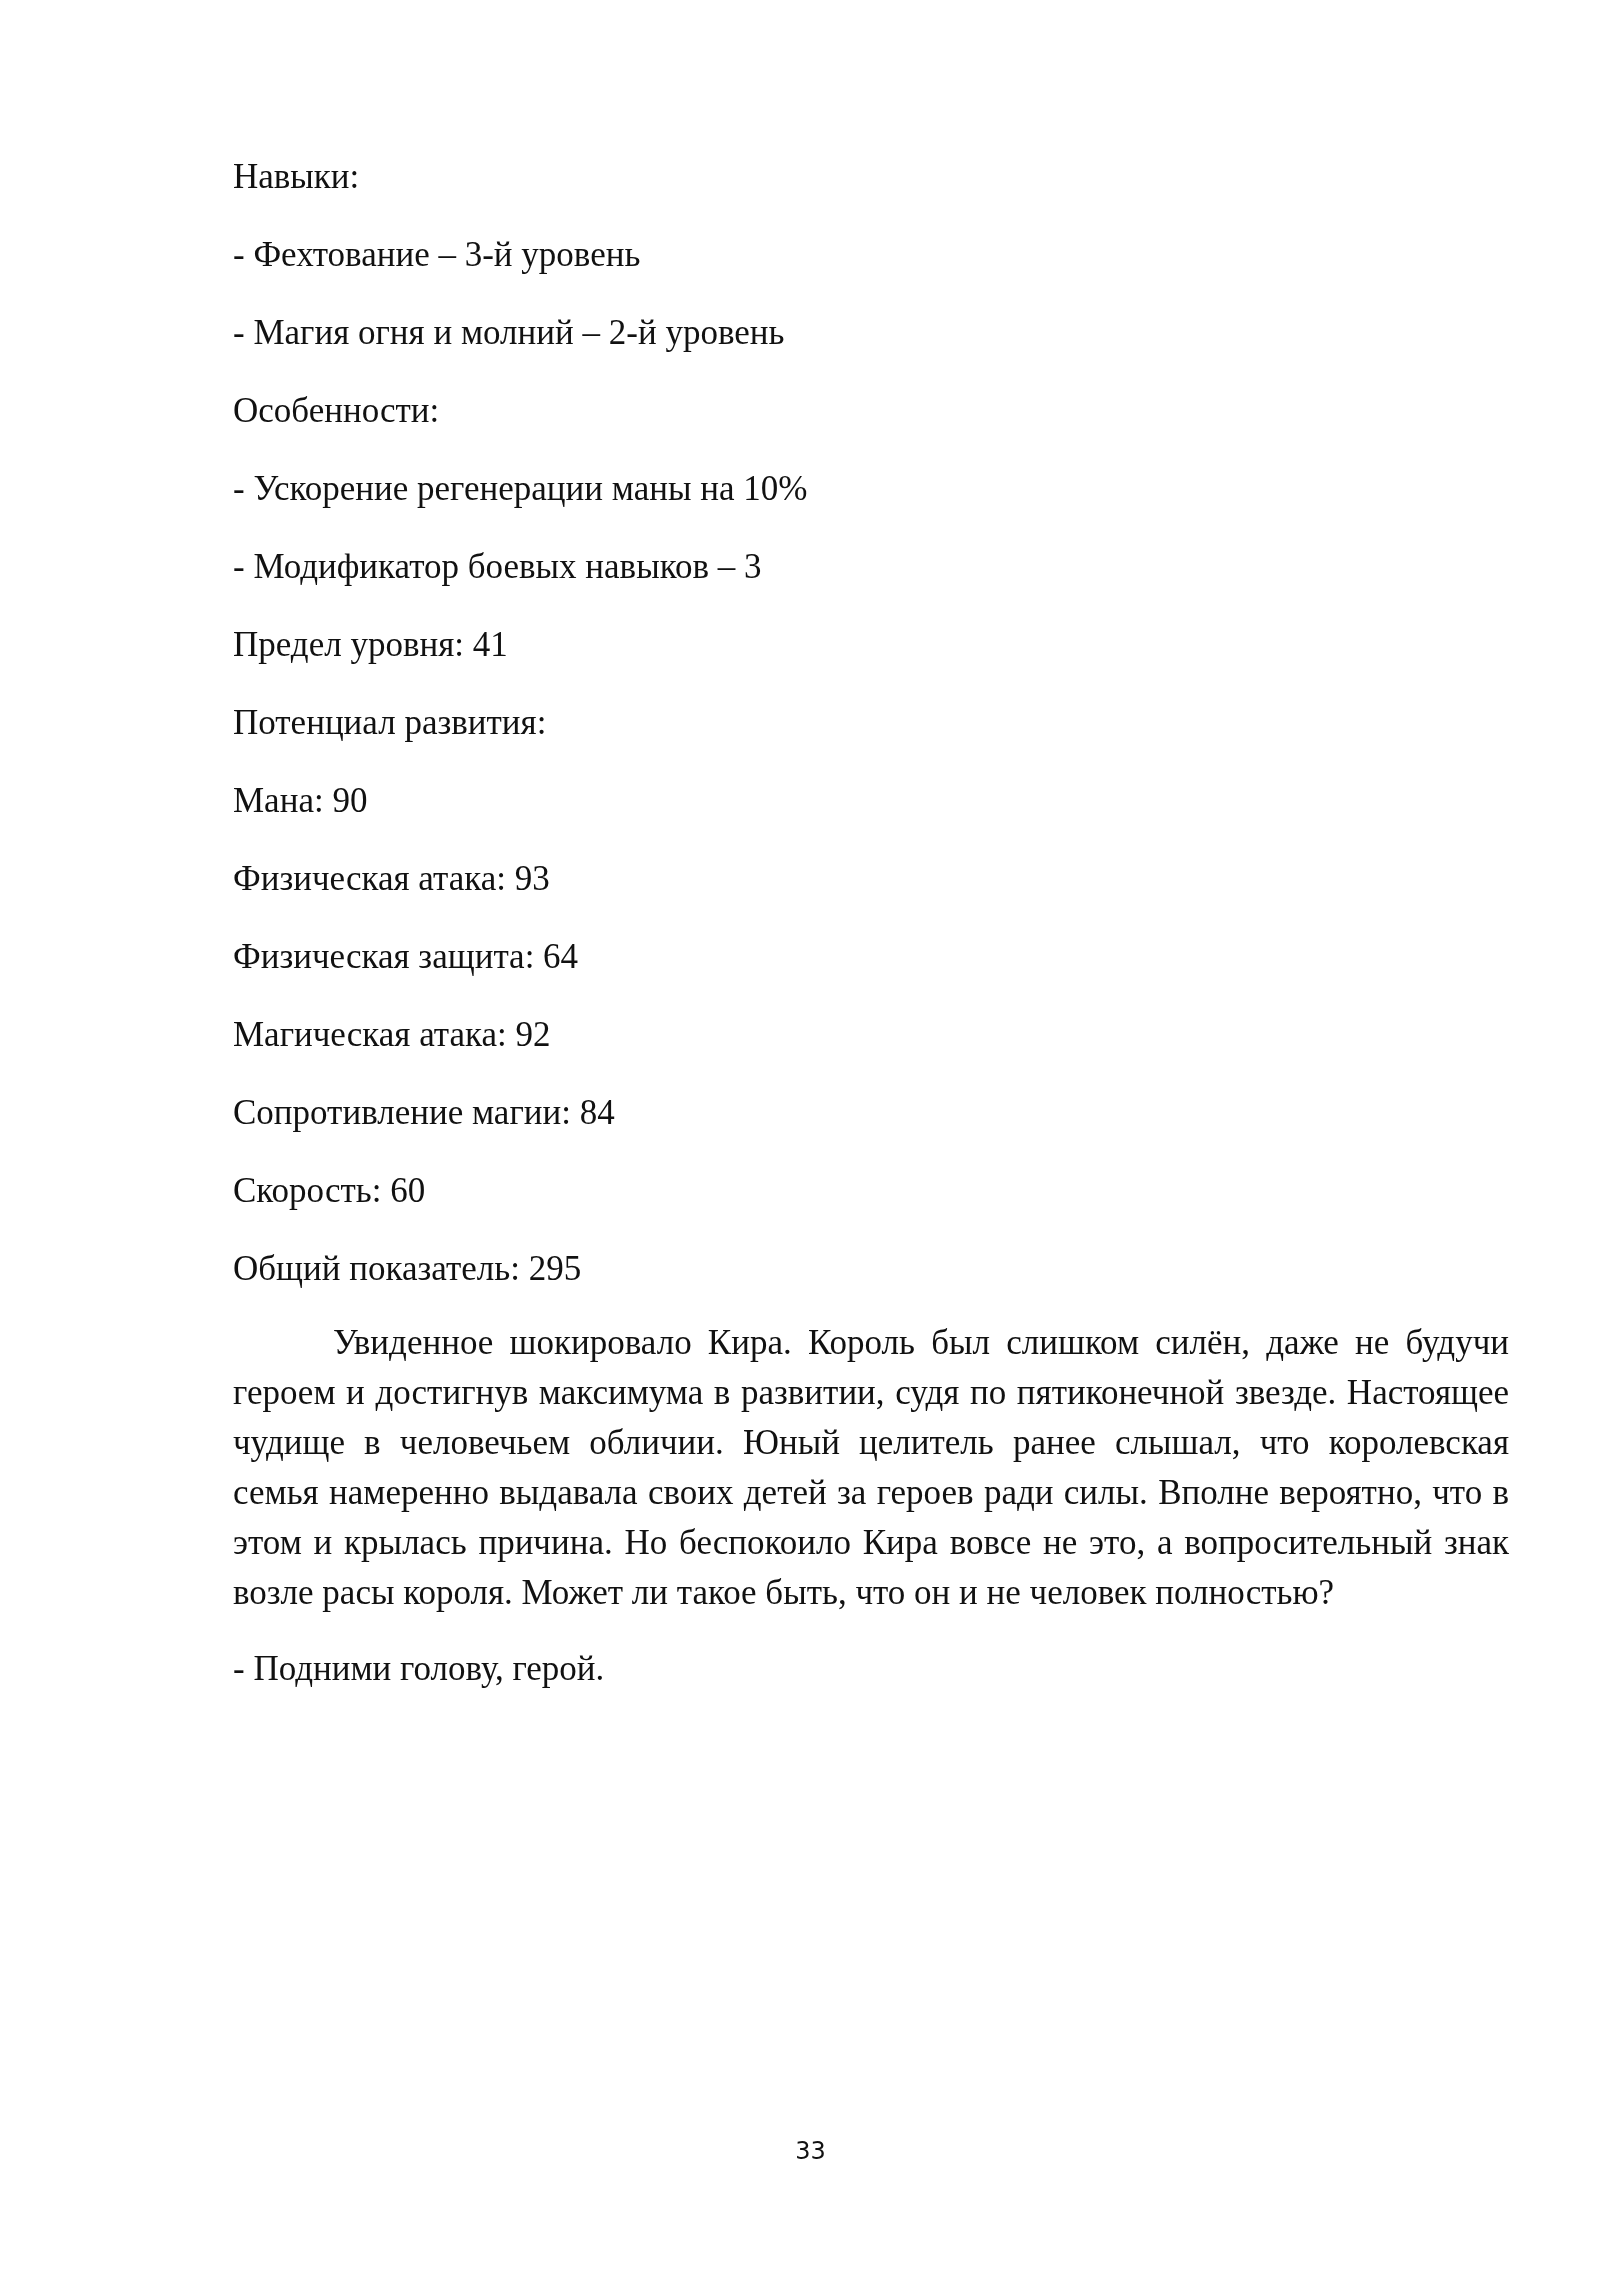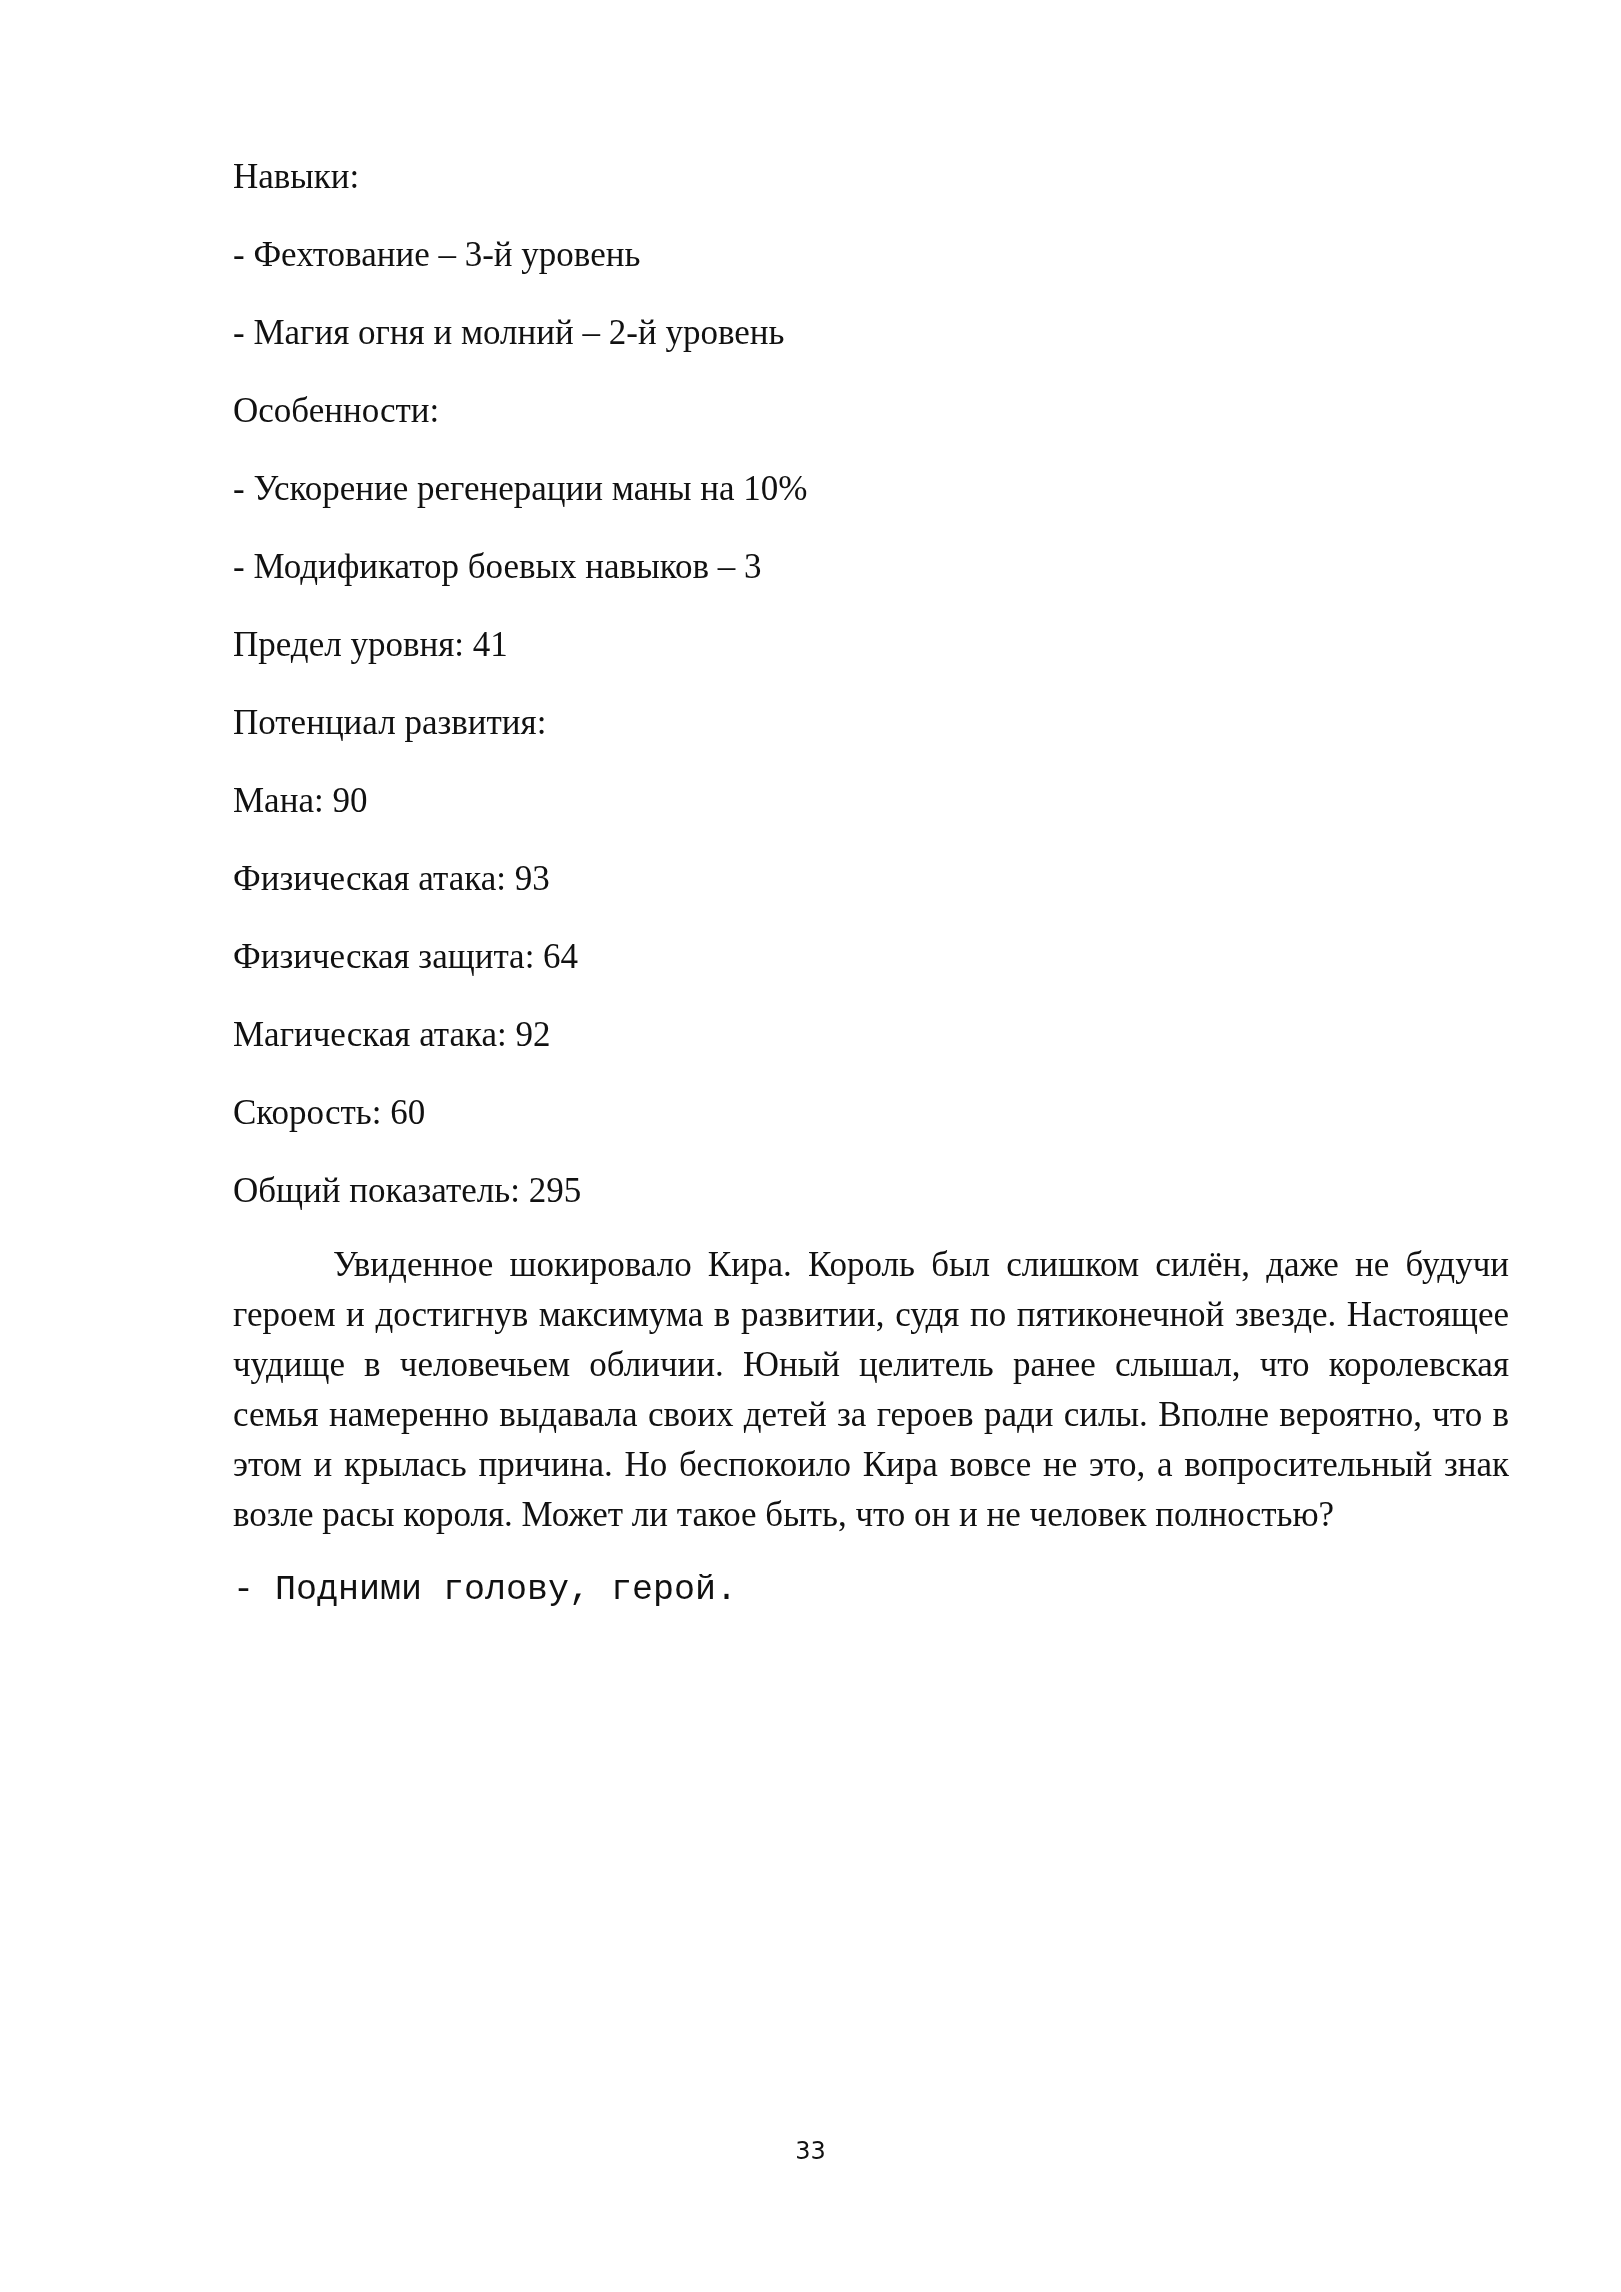--- a/index.html
+++ b/index.html
@@ -6,21 +6,21 @@
   body { width: 1621px; height: 2293px; position: relative; overflow: hidden; }
   .page {
     position: absolute; left: 233px; top: 152px; width: 1276px;
     font-family: "Liberation Serif", serif; font-size: 35px; color: #111;
   }
   .line { height: 78px; line-height: 49px; white-space: nowrap; }
   .para {
     margin-top: -3.9px; line-height: 50px; text-indent: 100px;
     text-align: justify; margin-bottom: 25.5px;
   }
-  .dialog { height: 78px; line-height: 49px; white-space: nowrap; font-family: Liberation Mono, monospace; }
+  .dialog { height: 78px; line-height: 49px; white-space: nowrap; }
   .page-num {
     position: absolute; left: 0; width: 1621px; top: 2137px; text-align: center;
     font-family: "DejaVu Sans", sans-serif; font-size: 24px; color: #111;
   }
 </style>
 </head>
 <body>
 
 <div class="page">
   <div class="line">Навыки:</div>
@@ -28,20 +28,21 @@
   <div class="line">- Магия огня и молний – 2-й уровень</div>
   <div class="line">Особенности:</div>
   <div class="line">- Ускорение регенерации маны на 10%</div>
   <div class="line">- Модификатор боевых навыков – 3</div>
   <div class="line">Предел уровня: 41</div>
   <div class="line">Потенциал развития:</div>
   <div class="line">Мана: 90</div>
   <div class="line">Физическая атака: 93</div>
   <div class="line">Физическая защита: 64</div>
   <div class="line">Магическая атака: 92</div>
+  <div class="line">Сопротивление магии: 84</div>
   <div class="line">Скорость: 60</div>
   <div class="line">Общий показатель: 295</div>
   <p class="para">Увиденное шокировало Кира. Король был слишком силён, даже не будучи героем и достигнув максимума в развитии, судя по пятиконечной звезде. Настоящее чудище в человечьем обличии. Юный целитель ранее слышал, что королевская семья намеренно выдавала своих детей за героев ради силы. Вполне вероятно, что в этом и крылась причина. Но беспокоило Кира вовсе не это, а вопросительный знак возле расы короля. Может ли такое быть, что он и не человек полностью?</p>
   <div class="dialog">- Подними голову, герой.</div>
 </div>
 
 <div class="page-num">33</div>
 
 
 </body></html>

